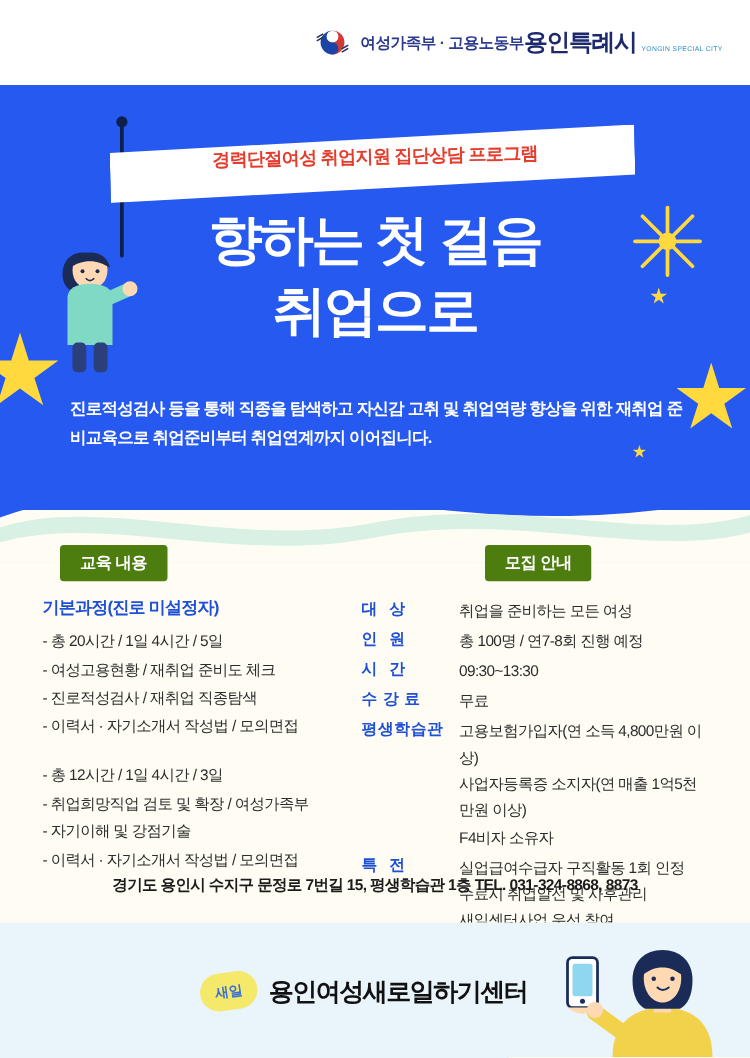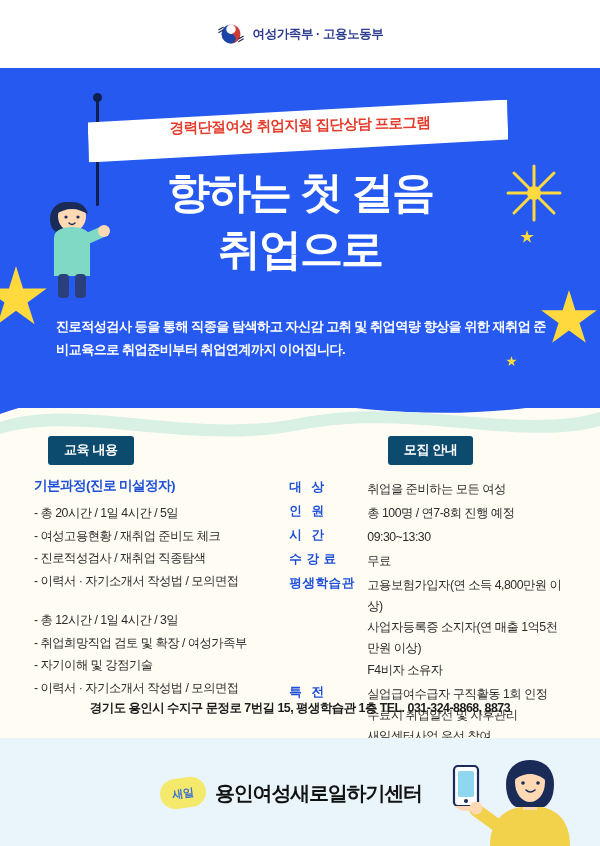--- a/index.html
+++ b/index.html
@@ -8,21 +8,21 @@
     font-family: "Liberation Sans", sans-serif;
     background: #fdfcf4;
     overflow: hidden;
     position: relative;
   }
   .poster { position: relative; width: 600px; height: 846px; overflow: hidden; background:#fffdf3; }
 
   
   .header {
     position: absolute; top: 0; left: 0; width: 600px; height: 68px;
-    background: #ffffff; display: flex; align-items: center; justify-content: center;
+    background: #ffffff; display: flex; align-items: center; justify-content: flex-end;
     padding: 0 22px;
   }
   .gov-logo { display: flex; align-items: center; gap: 8px; }
   .taegeuk { width: 28px; height: 28px; position: relative; }
   .gov-text { font-size: 12.5px; color: #2d3b8f; font-weight: bold; letter-spacing: -0.4px; }
   .city-logo { text-align: right; line-height: 1; }
   .city-name { font-size: 19px; font-weight: bold; color: #1c2a6b; letter-spacing: -1px; }
   .city-sub { font-size: 5.4px; color: #2f8fc6; letter-spacing: 0.3px; margin-top: 2px;}
   .city-wrap { display:flex; align-items:flex-end; gap:4px; }
 
@@ -83,21 +83,21 @@
   
   .wave { position: absolute; top: 380px; left: 0; width: 600px; height: 70px; }
 
   
   .content { position: absolute; top: 436px; left: 0; width: 600px; }
   .col-wrap { display: flex; padding: 0 34px; gap: 10px; }
   .col-left { width: 250px; }
   .col-right { width: 282px; }
 
   .section-badge {
-    display: inline-block; background: #0c4a6e; color: #fff;
+    display: inline-block; background: #4d7c0f; color: #fff;
     font-size: 13px; font-weight: bold; padding: 5px 16px 6px;
     border-radius: 3px; letter-spacing: -0.4px; margin-bottom: 12px;
   }
   .badge-row { padding-left: 14px; }
   .badge-row.r { padding-left: 6px; text-align: center; }
 
   .course-title {
     color: #1e4fd8; font-weight: bold; font-size: 13.6px;
     letter-spacing: -0.6px; margin-bottom: 7px;
   }
@@ -156,20 +156,26 @@
           <g fill="#1f2d57">
             <rect x="1" y="8" width="6" height="1.2" transform="rotate(-30 4 8.6)"></rect>
             <rect x="1" y="10.6" width="6" height="1.2" transform="rotate(-30 4 11.2)"></rect>
             <rect x="21" y="17" width="6" height="1.2" transform="rotate(-30 24 17.6)"></rect>
             <rect x="21" y="19.6" width="6" height="1.2" transform="rotate(-30 24 20.2)"></rect>
           </g>
         </svg>
       </span>
       <span class="gov-text">여성가족부 · 고용노동부</span>
     </div>
+    <div class="city-logo">
+      <div class="city-wrap">
+        <span class="city-name">용인특례시</span>
+        <span class="city-sub">YONGIN SPECIAL CITY</span>
+      </div>
+    </div>
   </div>
 
   <div class="hero">
 
     <div class="star s1"></div>
     <div class="star s2"></div>
     <div class="star s3"></div>
     <div class="star s4"></div>
     <div class="star s5"></div>
 

